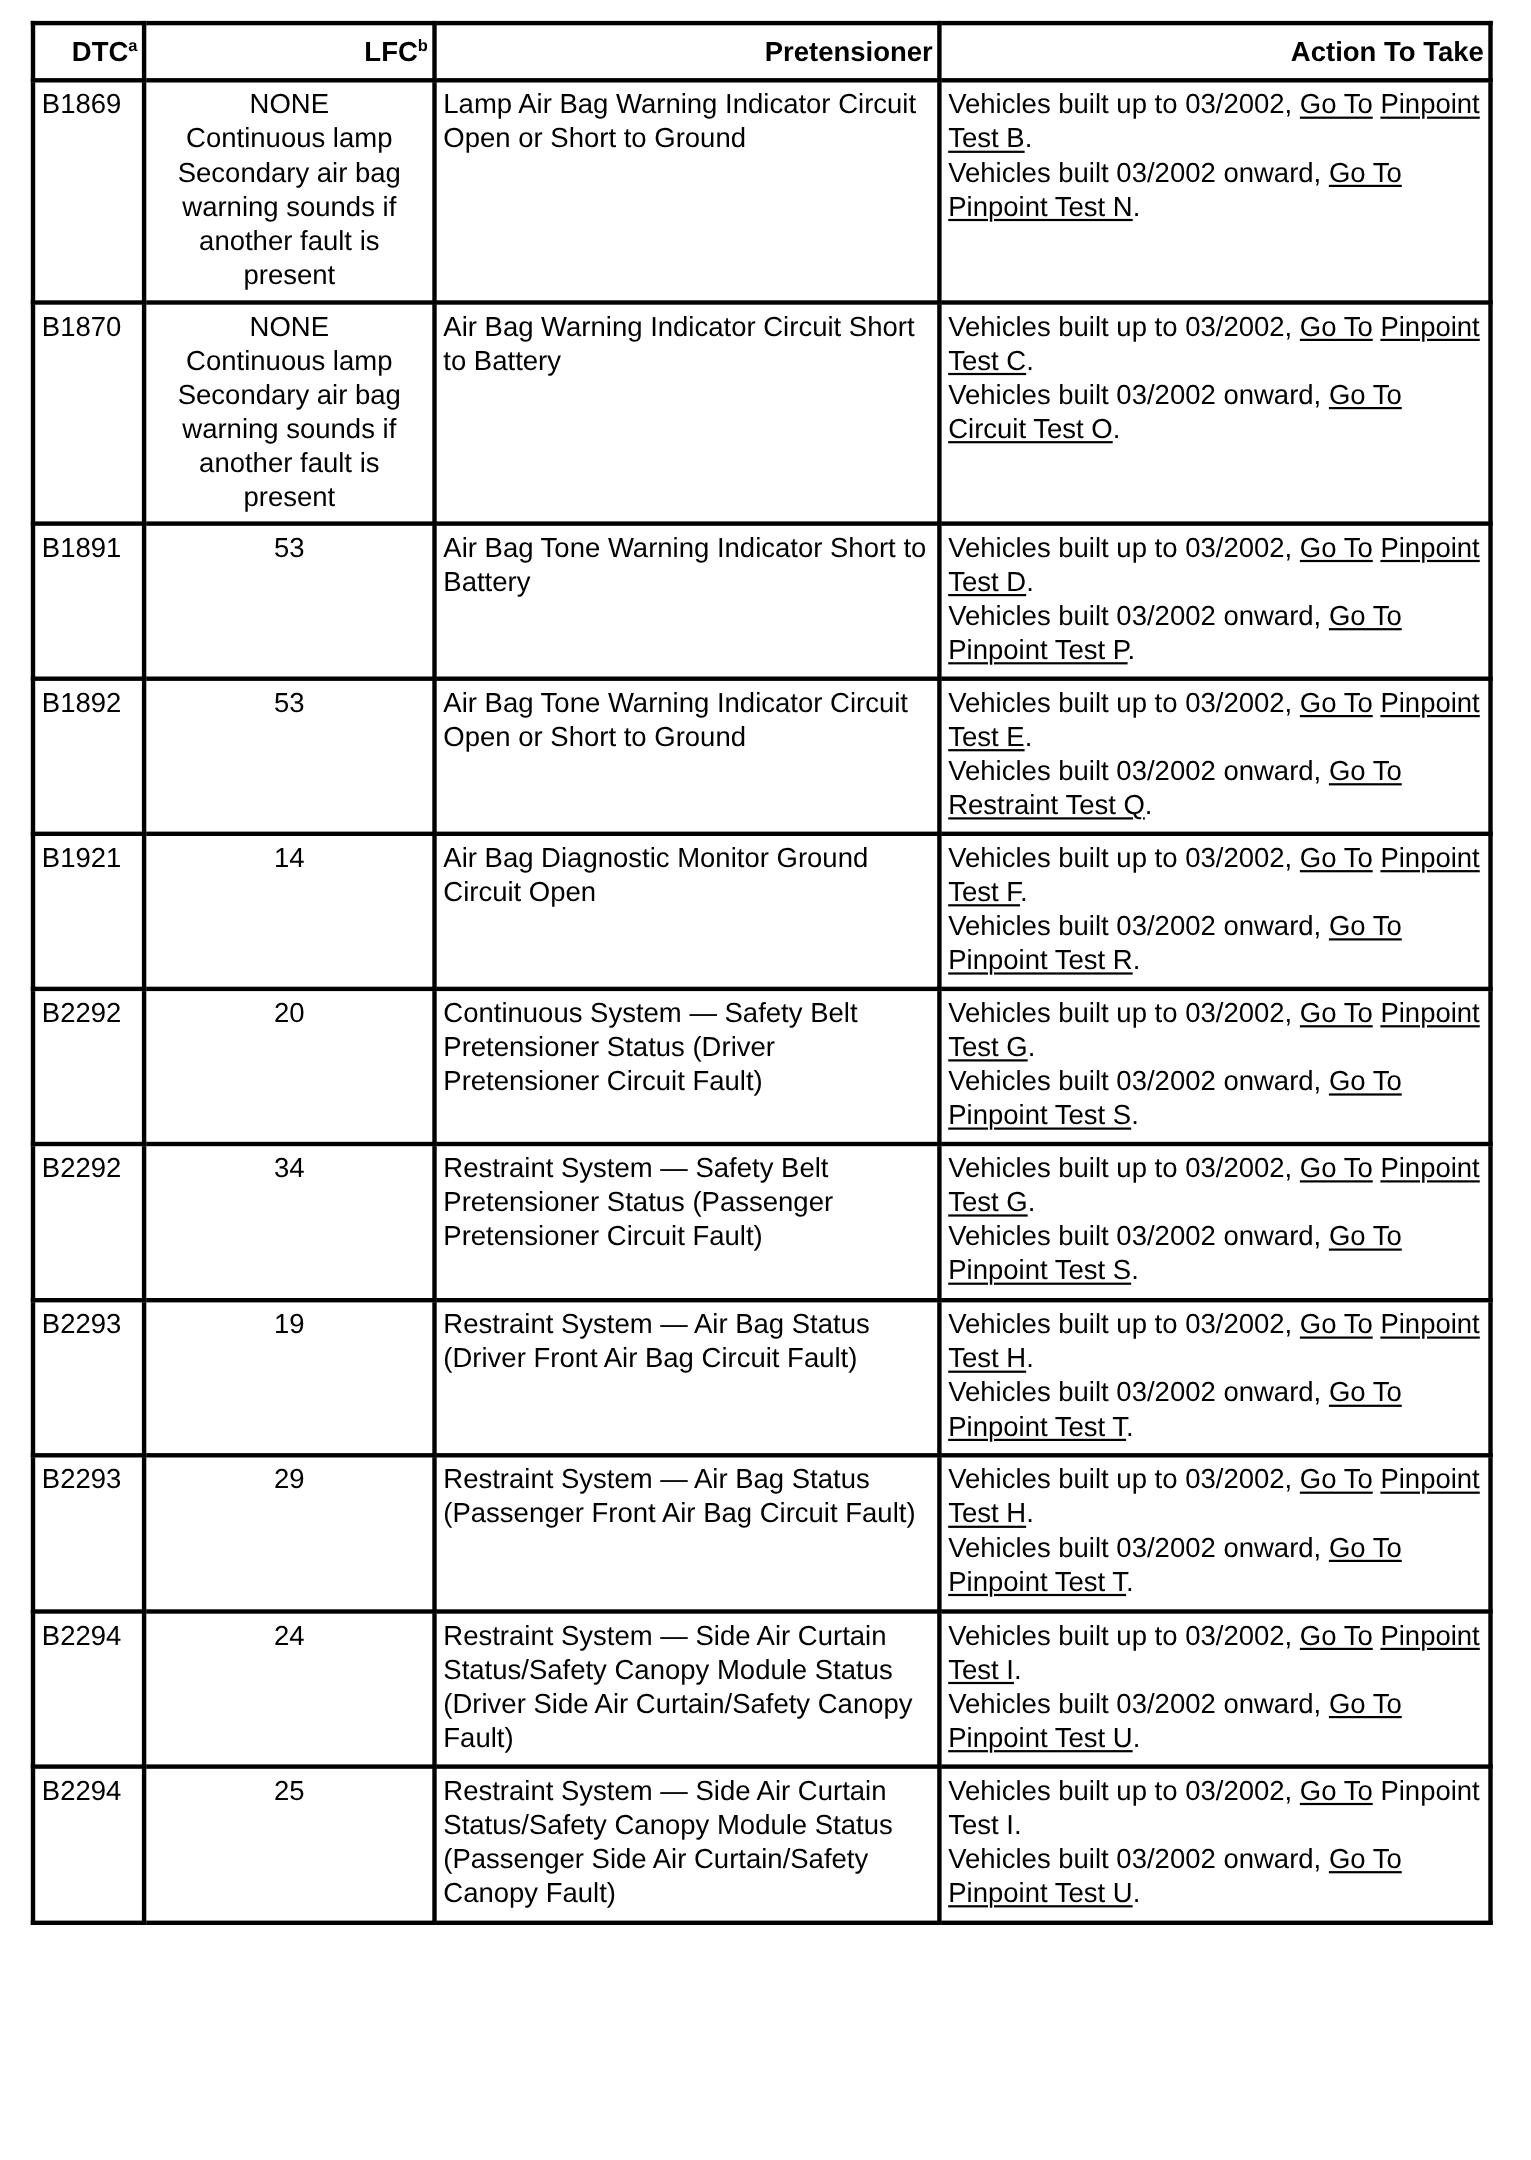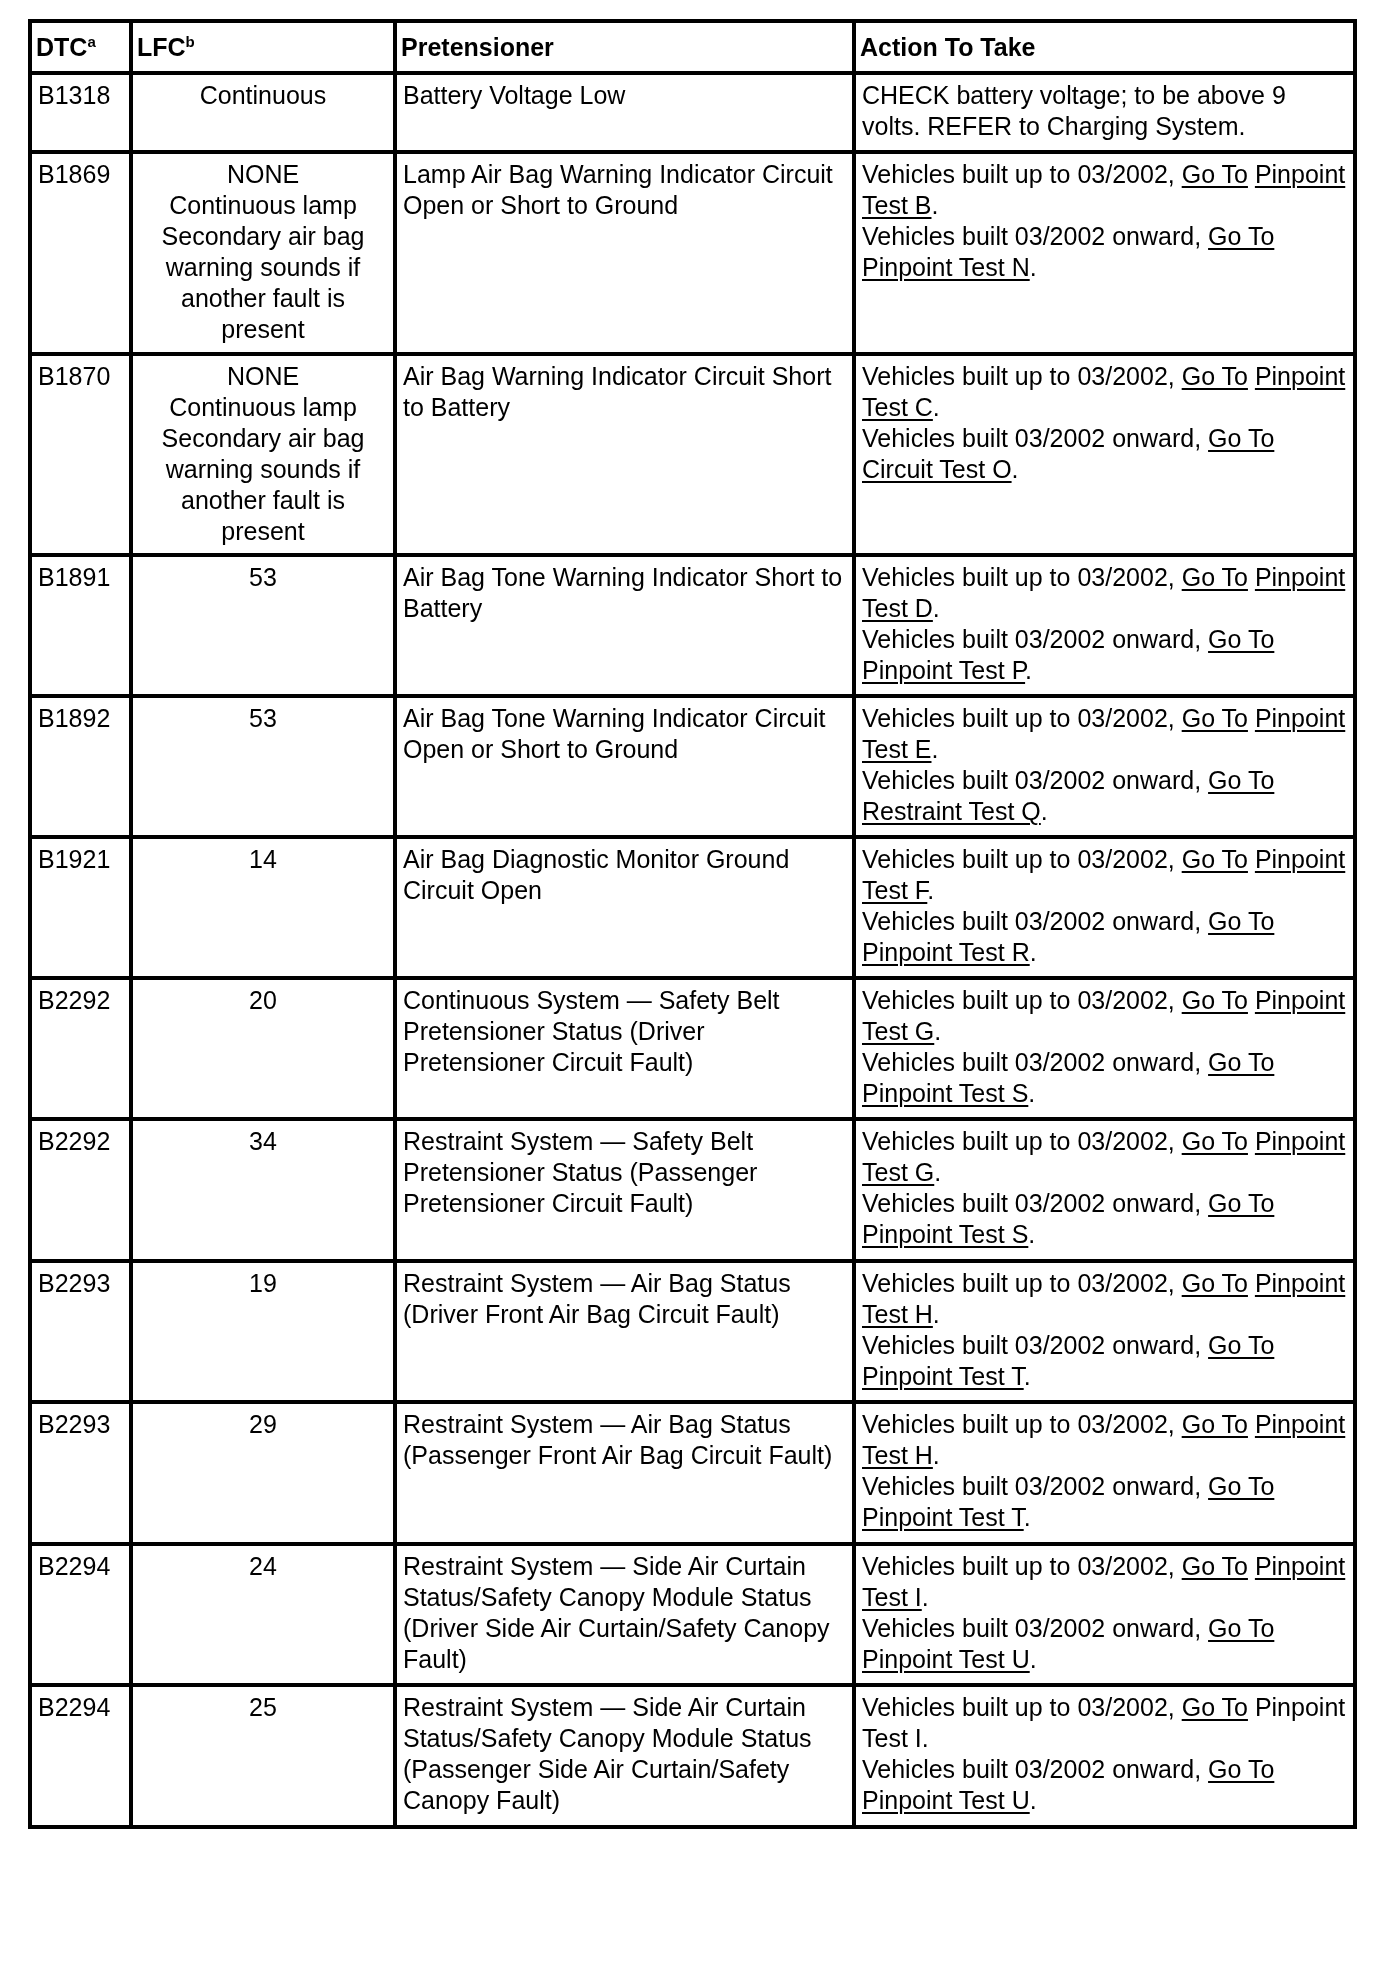--- a/index.html
+++ b/index.html
@@ -15,21 +15,21 @@
   table.dtc th, table.dtc td {
     border: 4px solid #000;
     vertical-align: top;
     font-size: 25px;
     line-height: 31px;
     padding: 5px 6px 0 6px;
     box-sizing: border-box;
     overflow: hidden;
   }
   table.dtc th {
-    font-weight: bold; text-align: left; vertical-align: middle;
+    font-weight: bold; text-align: right; vertical-align: middle;
     height: 52px; padding: 0 4px;
   }
   th sup { font-size: 15px; line-height: 0; vertical-align: 9px; }
   col.c1 { width: 101px; }
   col.c2 { width: 264px; }
   col.c3 { width: 459px; }
   col.c4 { width: 501px; }
   td.lfc { text-align: center; }
   td.dtc-code { padding-left: 5px; padding-right: 2px; }
   .link { text-decoration: underline; text-underline-offset: 3px; text-decoration-thickness: 2px; margin-top: 22px; }
@@ -53,28 +53,20 @@
     </colgroup>
   <thead>
     <tr>
       <th><span>DTC</span><sup>a</sup></th>
       <th><span>LFC</span><sup>b</sup></th>
       <th><span>Pretensioner</span></th>
       <th><span>Action To Take</span></th>
     </tr>
   </thead>
   <tbody id="tbody">
-      <tr class="h1">
-        <td class="dtc-code">B1318</td>
-        <td class="lfc">
-          <span class="line">Continuous</span>
-        </td>
-        <td>Battery Voltage Low</td>
-        <td><span>CHECK battery voltage; to be above 9 volts. REFER to Charging System.</span></td>
-      </tr>
       <tr class="h3">
         <td class="dtc-code">B1869</td>
         <td class="lfc">
           <span class="line">NONE</span>
           <span class="line">Continuous lamp</span>
           <span class="line">Secondary air bag</span>
           <span class="line">warning sounds if</span>
           <span class="line">another fault is</span>
           <span class="line">present</span>
         </td>

